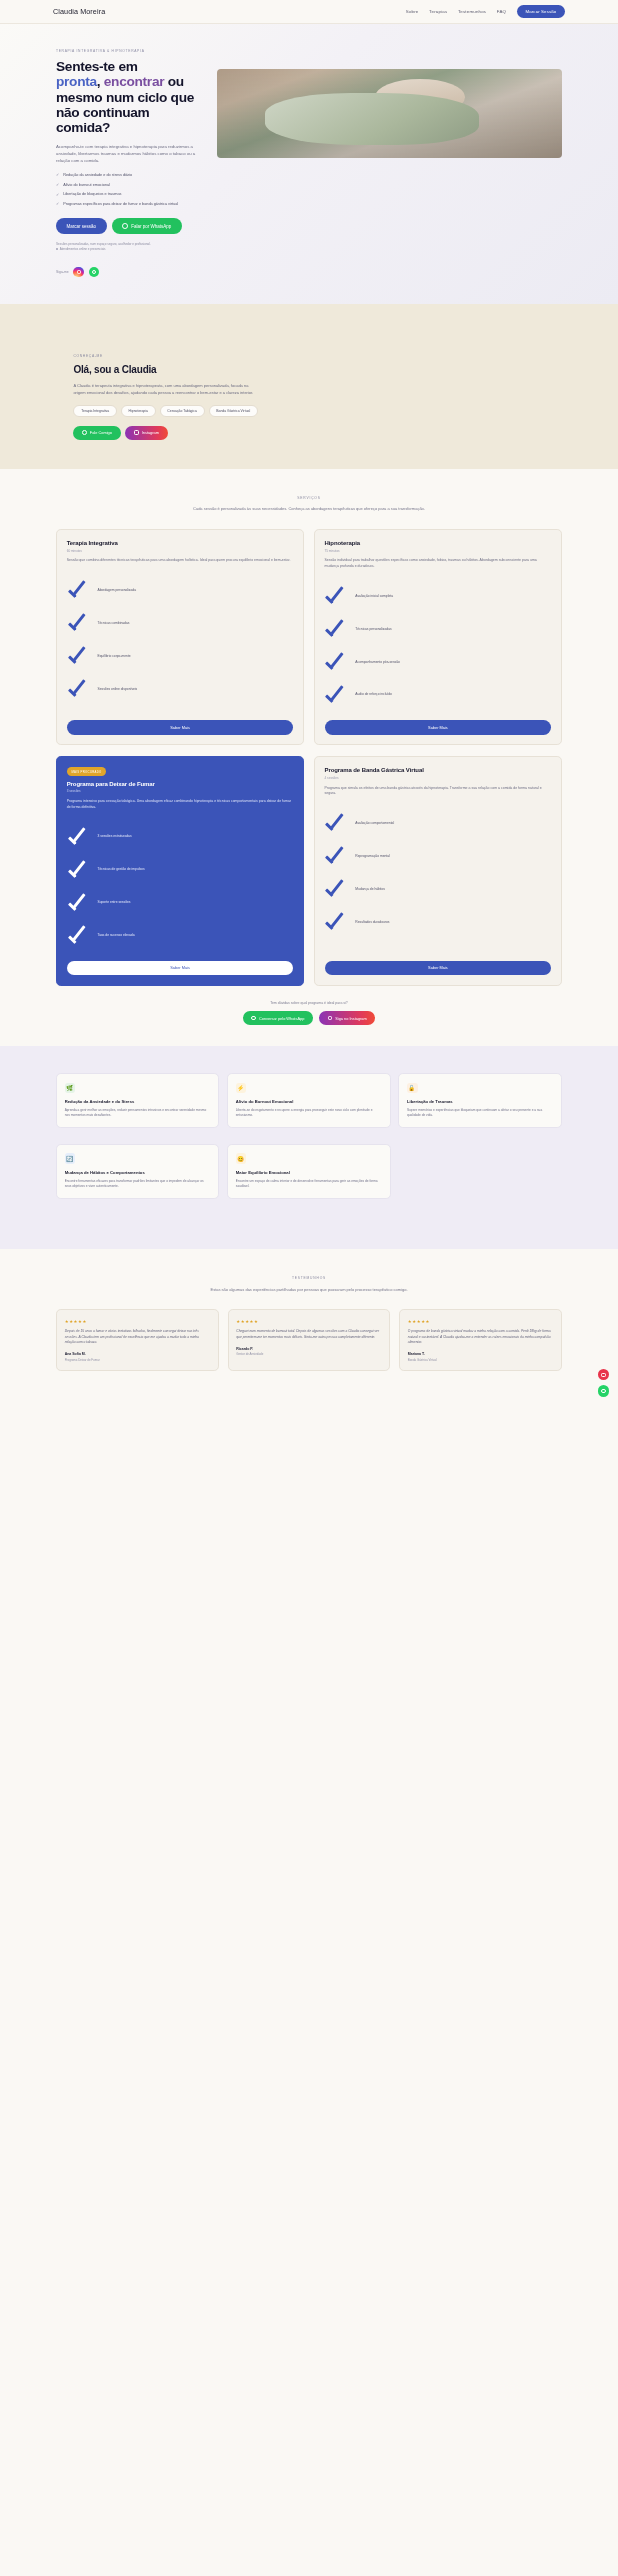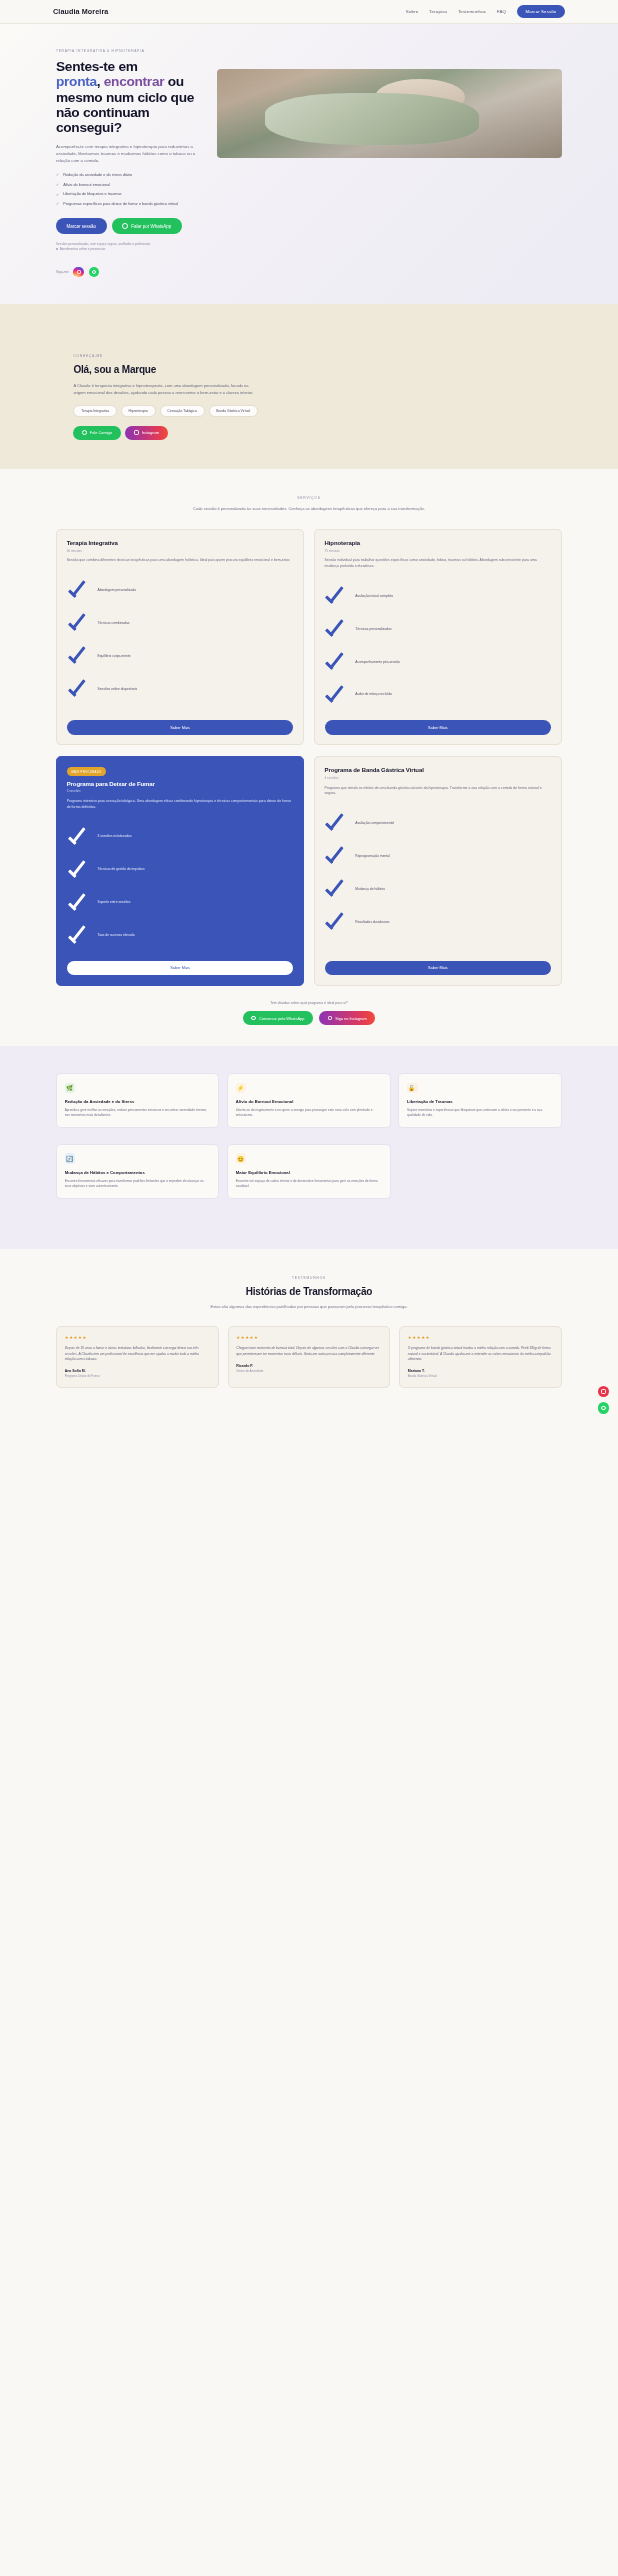--- a/index.html
+++ b/index.html
@@ -2,21 +2,21 @@
 <html lang="pt"><head>
 <meta charset="utf-8">
 <style>
   *{box-sizing:border-box;margin:0;padding:0}
   html{-webkit-font-smoothing:antialiased}
   body{width:618px;font-family:"Liberation Sans",sans-serif;background:#faf8f4;color:#1b1b2a;overflow-x:hidden}
   .wrap{width:618px}
 
   
   .hdr{height:24px;background:#faf8f4;border-bottom:1px solid #ece7de;display:flex;align-items:center;padding:0 53px;justify-content:space-between}
-  .brand{font-size:7.2px;font-weight:700;letter-spacing:0.1px;color:#1b1b2a}
+  .brand{font-size:7.2px;font-weight:400;letter-spacing:0.1px;color:#1b1b2a}
   .nav{display:flex;align-items:center;gap:10.6px}
   .nav a{font-size:4.4px;color:#5a5a6e;text-decoration:none;letter-spacing:0.2px}
   .nav .cta{background:#3b54b8;color:#fff;font-size:4.4px;padding:3.9px 8.7px;border-radius:19.3px;letter-spacing:0.1px}
 
   
   .hero{background:linear-gradient(135deg,#fbfaf7 0%,#f3f1f6 42%,#ecebf3 100%);padding:15.5px 0 27px;position:relative}
   .hero-in{display:flex;padding:0 56px;gap:13.5px}
   .hero-l{width:147px;padding-top:9.7px}
   .eyebrow{font-size:3.3px;letter-spacing:0.7px;color:#8b8ba4;text-transform:uppercase;margin-bottom:5.8px}
   h1{font-size:13.7px;line-height:1.12;font-weight:700;letter-spacing:-0.3px;color:#14142b}
@@ -149,21 +149,21 @@
 
   <div class="hero">
     <div class="hero-in">
       <div class="hero-l">
         <div class="eyebrow">TERAPIA INTEGRATIVA &amp; HIPNOTERAPIA</div>
         <h1>
           <span>Sentes-te em</span><br>
           <span class="b">pronta</span><span>, </span><span class="p">encontrar</span><span> ou</span><br>
           <span>mesmo num ciclo que</span><br>
           <span>não continuam</span><br>
-          <span>consegui?</span>
+          <span>comida?</span>
         </h1>
         <div class="lede">Acompanho-te com terapia integrativa e hipnoterapia para reduzirmos a ansiedade, libertarmos traumas e mudarmos hábitos como o tabaco ou a relação com a comida.</div>
         <div class="ul">
           <div class="li">
               <span class="ck">✓</span>
               <span>Redução da ansiedade e do stress diário</span>
             </div>
           <div class="li">
               <span class="ck">✓</span>
               <span>Alívio do burnout emocional</span>
@@ -201,21 +201,21 @@
       <div class="hero-r">
         <div class="hero-img"></div>
       </div>
     </div>
   </div>
 
   <div class="about">
     <div class="about-in">
       <div class="ab-txt">
         <div class="ab-eye">CONHEÇA-ME</div>
-        <div class="ab-h">Olá, sou a Marque</div>
+        <div class="ab-h">Olá, sou a Claudia</div>
         <div class="ab-p">A Claudia é terapeuta integrativa e hipnoterapeuta, com uma abordagem personalizada, focada na origem emocional dos desafios, ajudando cada pessoa a reencontrar o bem-estar e a clareza interior.</div>
         <div class="tags">
           <span class="tag">Terapia Integrativa</span>
           <span class="tag">Hipnoterapia</span>
           <span class="tag">Cessação Tabágica</span>
           <span class="tag">Banda Gástrica Virtual</span>
         </div>
         <div class="ab-btns">
           <span class="bsm b-green">
               <span class="wicon" style="width:4.8px;height:4.8px"></span>
@@ -384,21 +384,20 @@
         <div class="e-p">Encontre um espaço de calma interior e de desenvolve ferramentas para gerir as emoções de forma saudável.</div>
       </div>
     </div>
 
     <div style="height:25px"></div>
   </div>
 
   <div class="tst" style="position:relative">
     <div class="sec-head">
       <div class="sec-eye">TESTEMUNHOS</div>
-      <div class="sec-h">Histórias de Transformação</div>
       <div class="sec-p">Estas são algumas das experiências partilhadas por pessoas que passaram pelo processo terapêutico comigo.</div>
     </div>
     <div class="tgrid">
       <div class="tcard">
         <div class="stars">★★★★★</div>
         <div class="quote">Depois de 15 anos a fumar e várias tentativas falhadas, finalmente consegui deixar nas três sessões. A Claudia tem um profissional de excelência que me ajudou a mudar toda a minha relação com o tabaco.</div>
         <div class="who">Ana Sofia M.</div>
         <div class="role">Programa Deixar de Fumar</div>
       </div>
       <div class="tcard">

